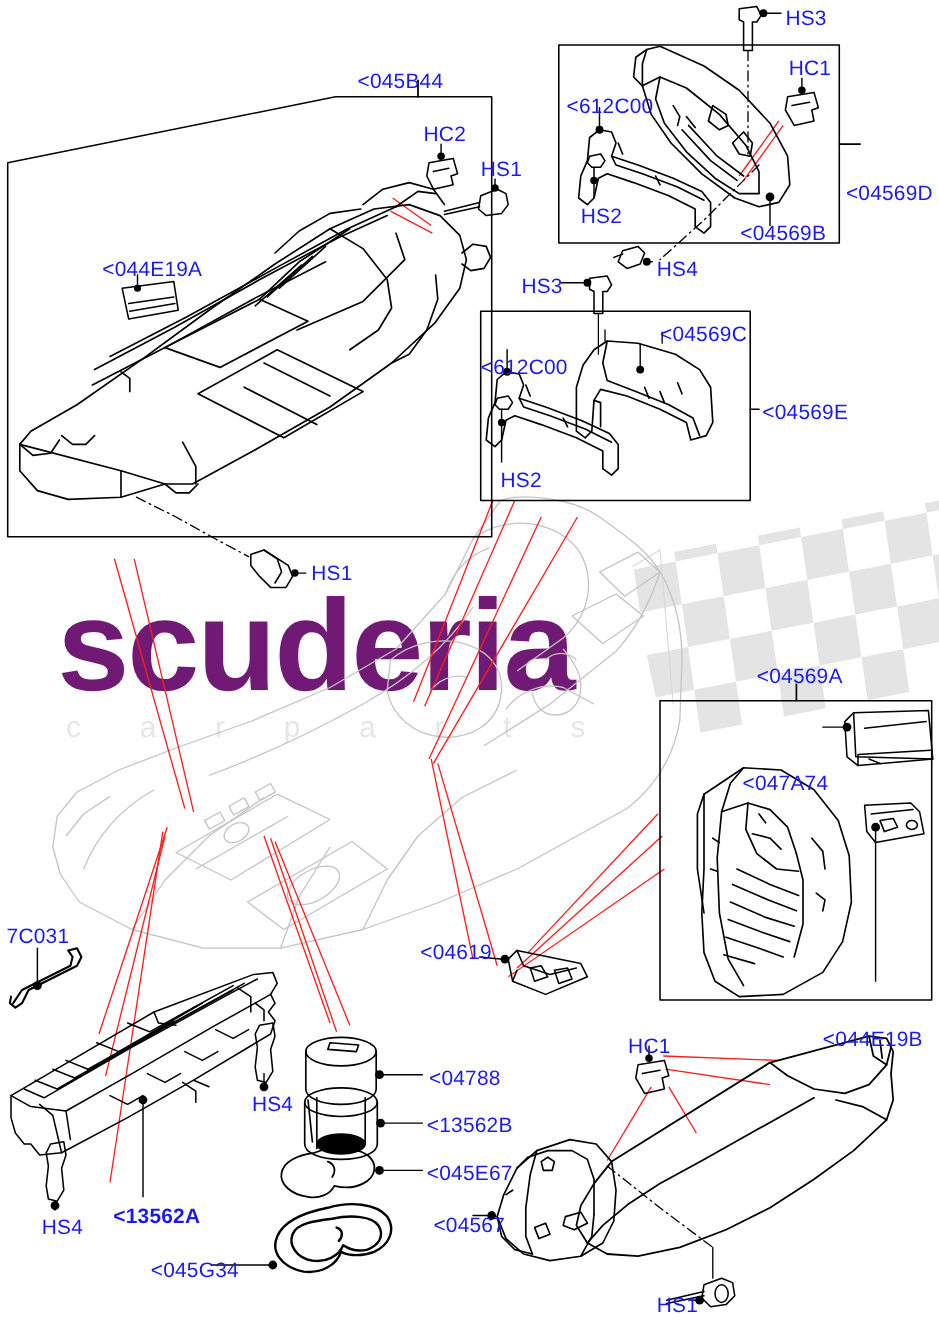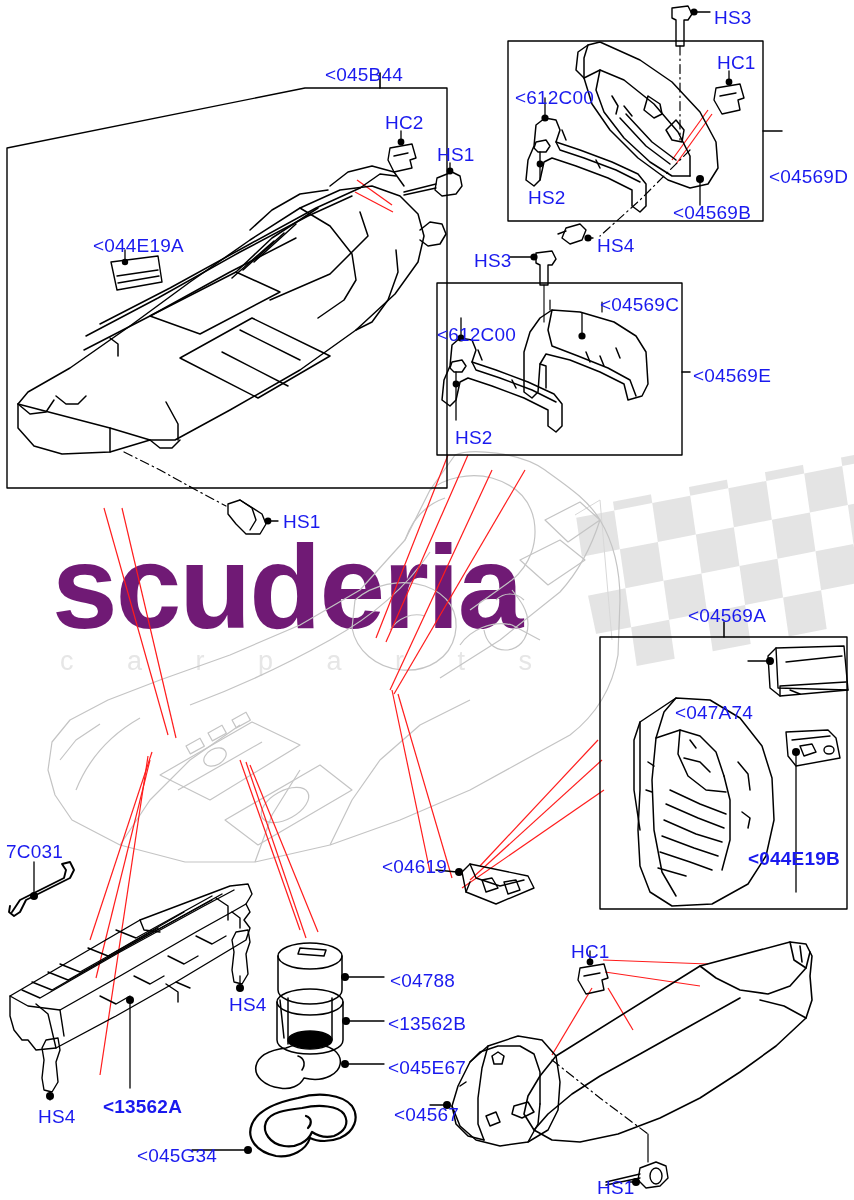--- a/index.html
+++ b/index.html
@@ -517,21 +517,21 @@
       <div class="lbl" style="left: 528px; top: 188px;">HS2</div>
       <div class="lbl" style="left: 673px; top: 203px;">&lt;04569B</div>
       <div class="lbl" style="left: 597px; top: 236px;">HS4</div>
       <div class="lbl" style="left: 474px; top: 251px;">HS3</div>
       <div class="lbl" style="left: 600px; top: 295px;">&lt;04569C</div>
       <div class="lbl" style="left: 437px; top: 325px;">&lt;612C00</div>
       <div class="lbl" style="left: 693px; top: 366px;">&lt;04569E</div>
       <div class="lbl" style="left: 455px; top: 428px;">HS2</div>
       <div class="lbl" style="left: 664px; top: 606px; margin-left: 24px;">&lt;04569A</div>
       <div class="lbl" style="left: 675px; top: 659px; margin-top: 44px;">&lt;047A74</div>
-      <div class="lbl" style="left: 748px; top: 849px; font-weight: bold;">&lt;044E19B</div>
+      <div class="lbl" style="left: 748px; top: 936px;">&lt;044E19B</div>
       <div class="lbl" style="left: 6px; top: 842px;">7C031</div>
       <div class="lbl" style="left: 382px; top: 857px;">&lt;04619</div>
       <div class="lbl" style="left: 229px; top: 995px;">HS4</div>
       <div class="lbl" style="left: 103px; top: 1097px; font-weight: bold;">&lt;13562A</div>
       <div class="lbl" style="left: 38px; top: 1107px;">HS4</div>
       <div class="lbl" style="left: 390px; top: 971px;">&lt;04788</div>
       <div class="lbl" style="left: 388px; top: 1014px;">&lt;13562B</div>
       <div class="lbl" style="left: 388px; top: 1058px;">&lt;045E67</div>
       <div class="lbl" style="left: 137px; top: 1146px;">&lt;045G34</div>
       <div class="lbl" style="left: 394px; top: 1105px;">&lt;04567</div>

